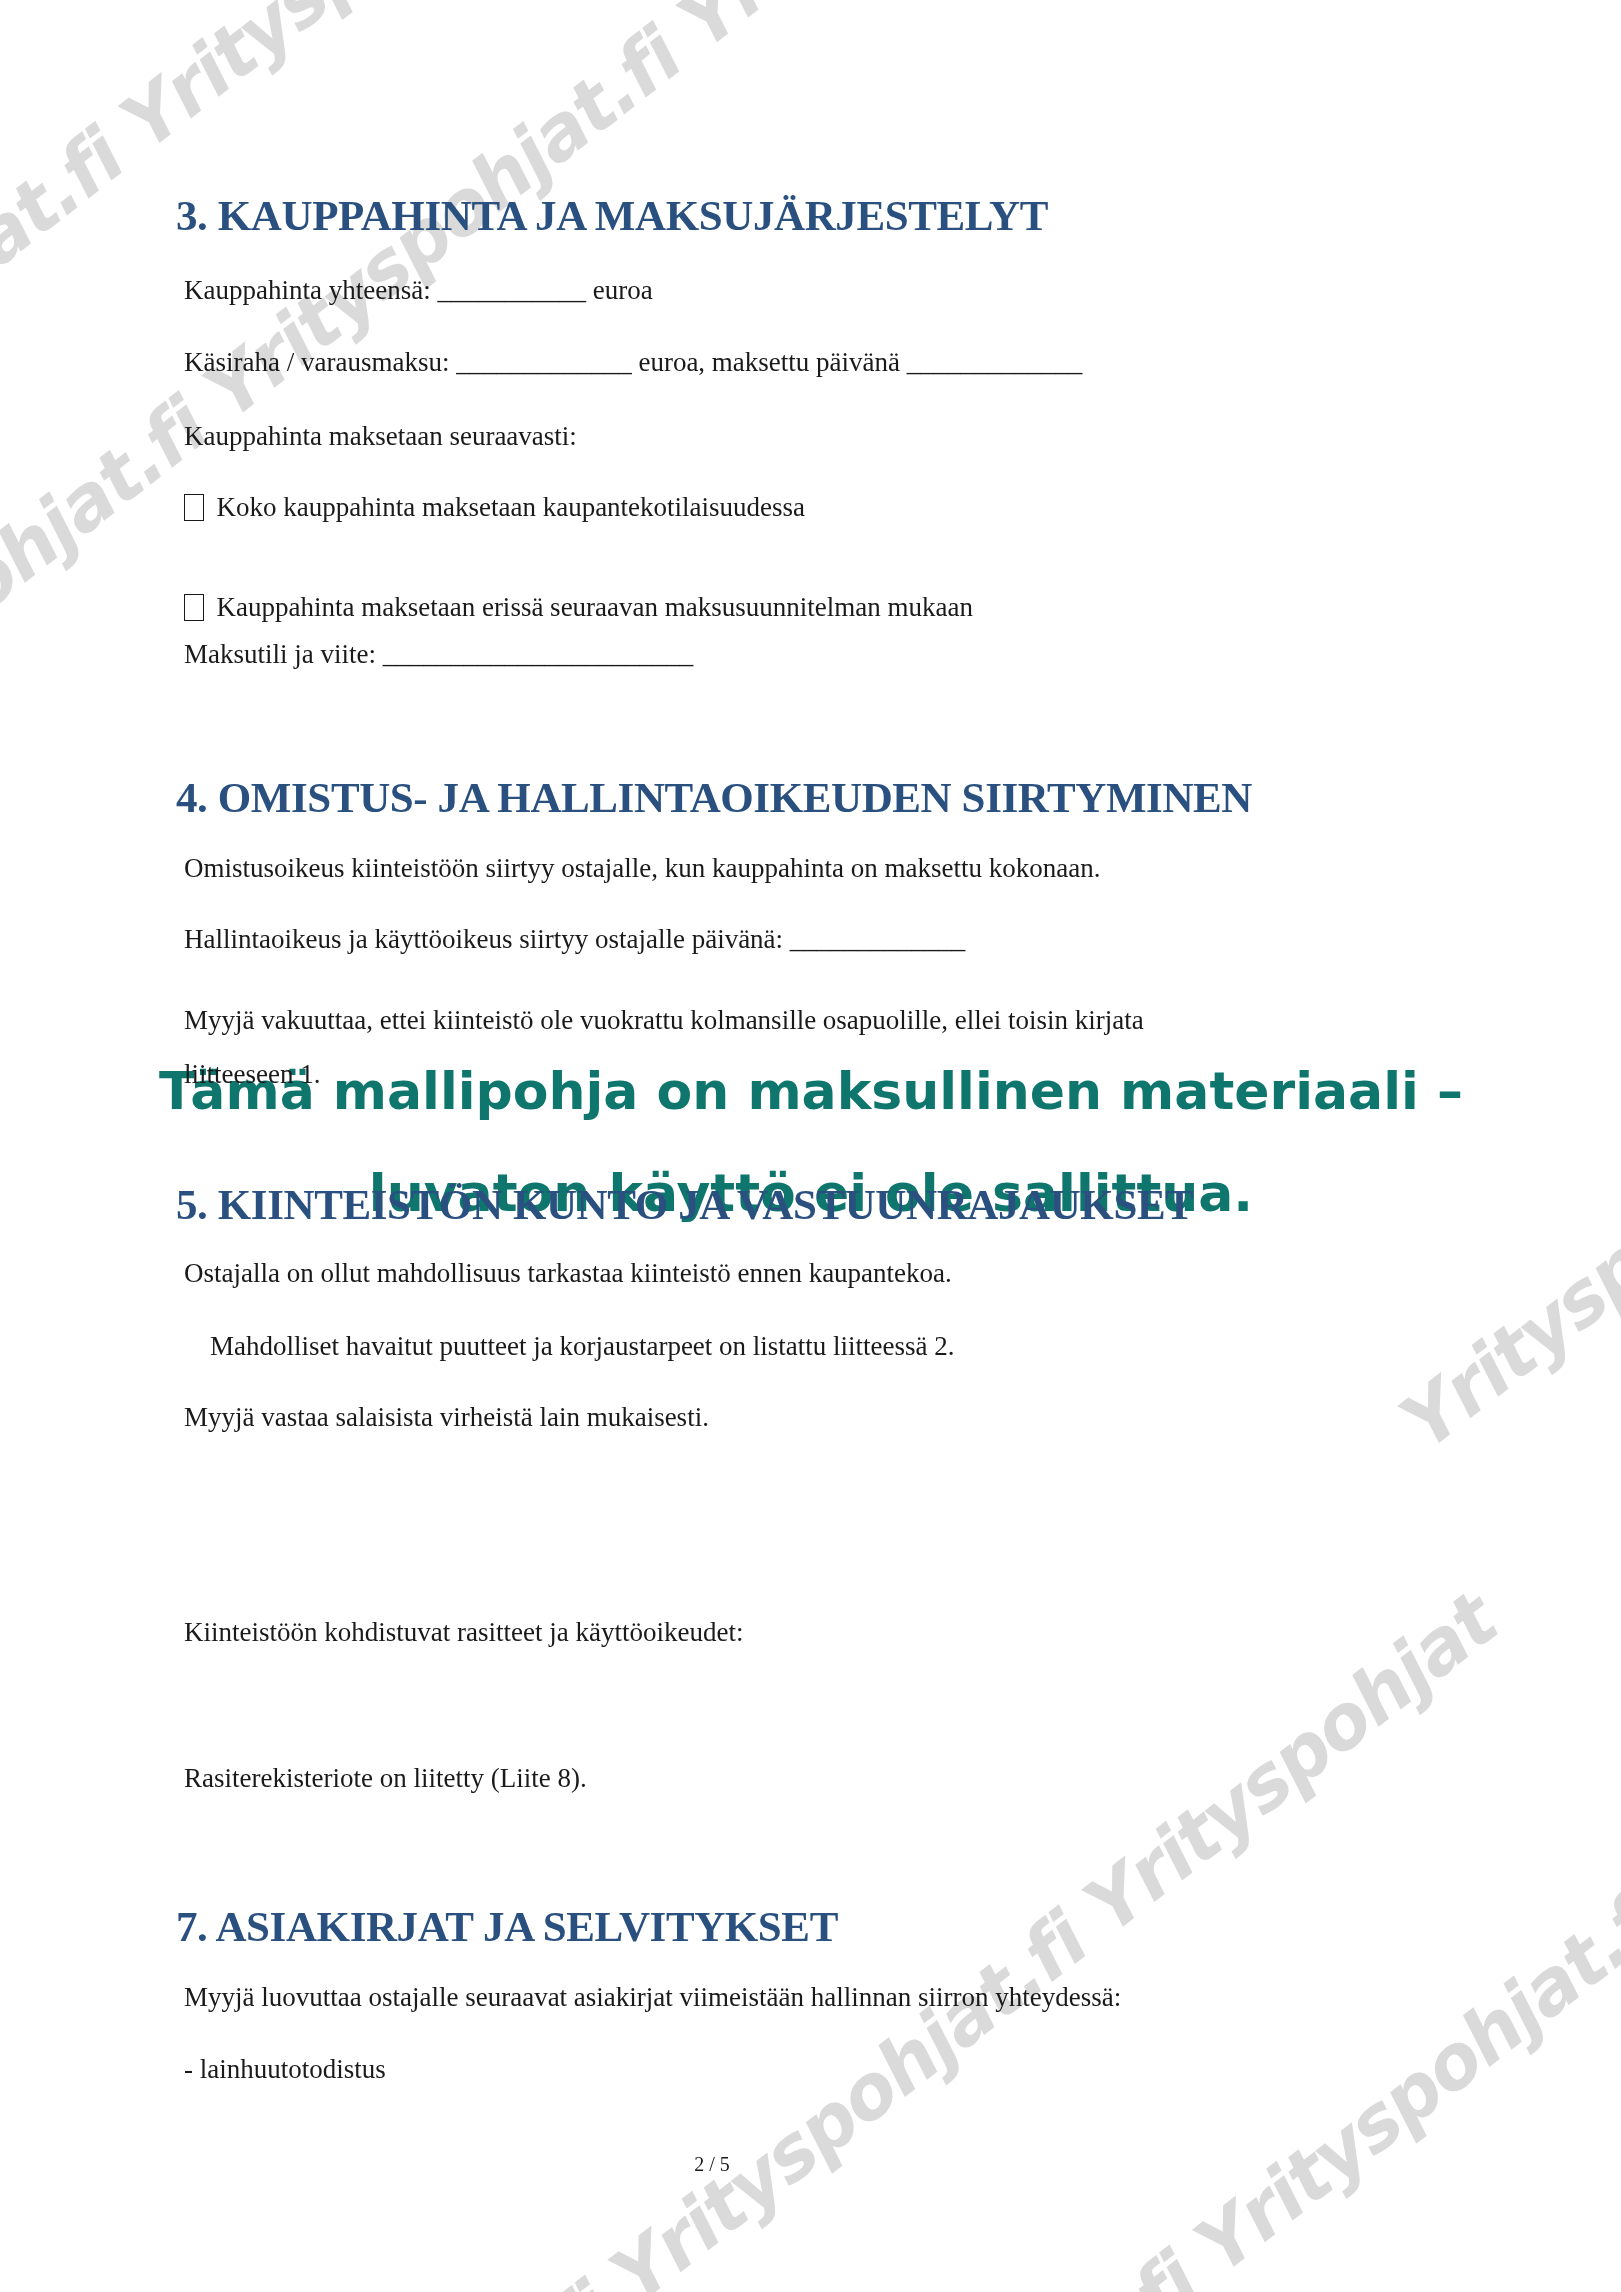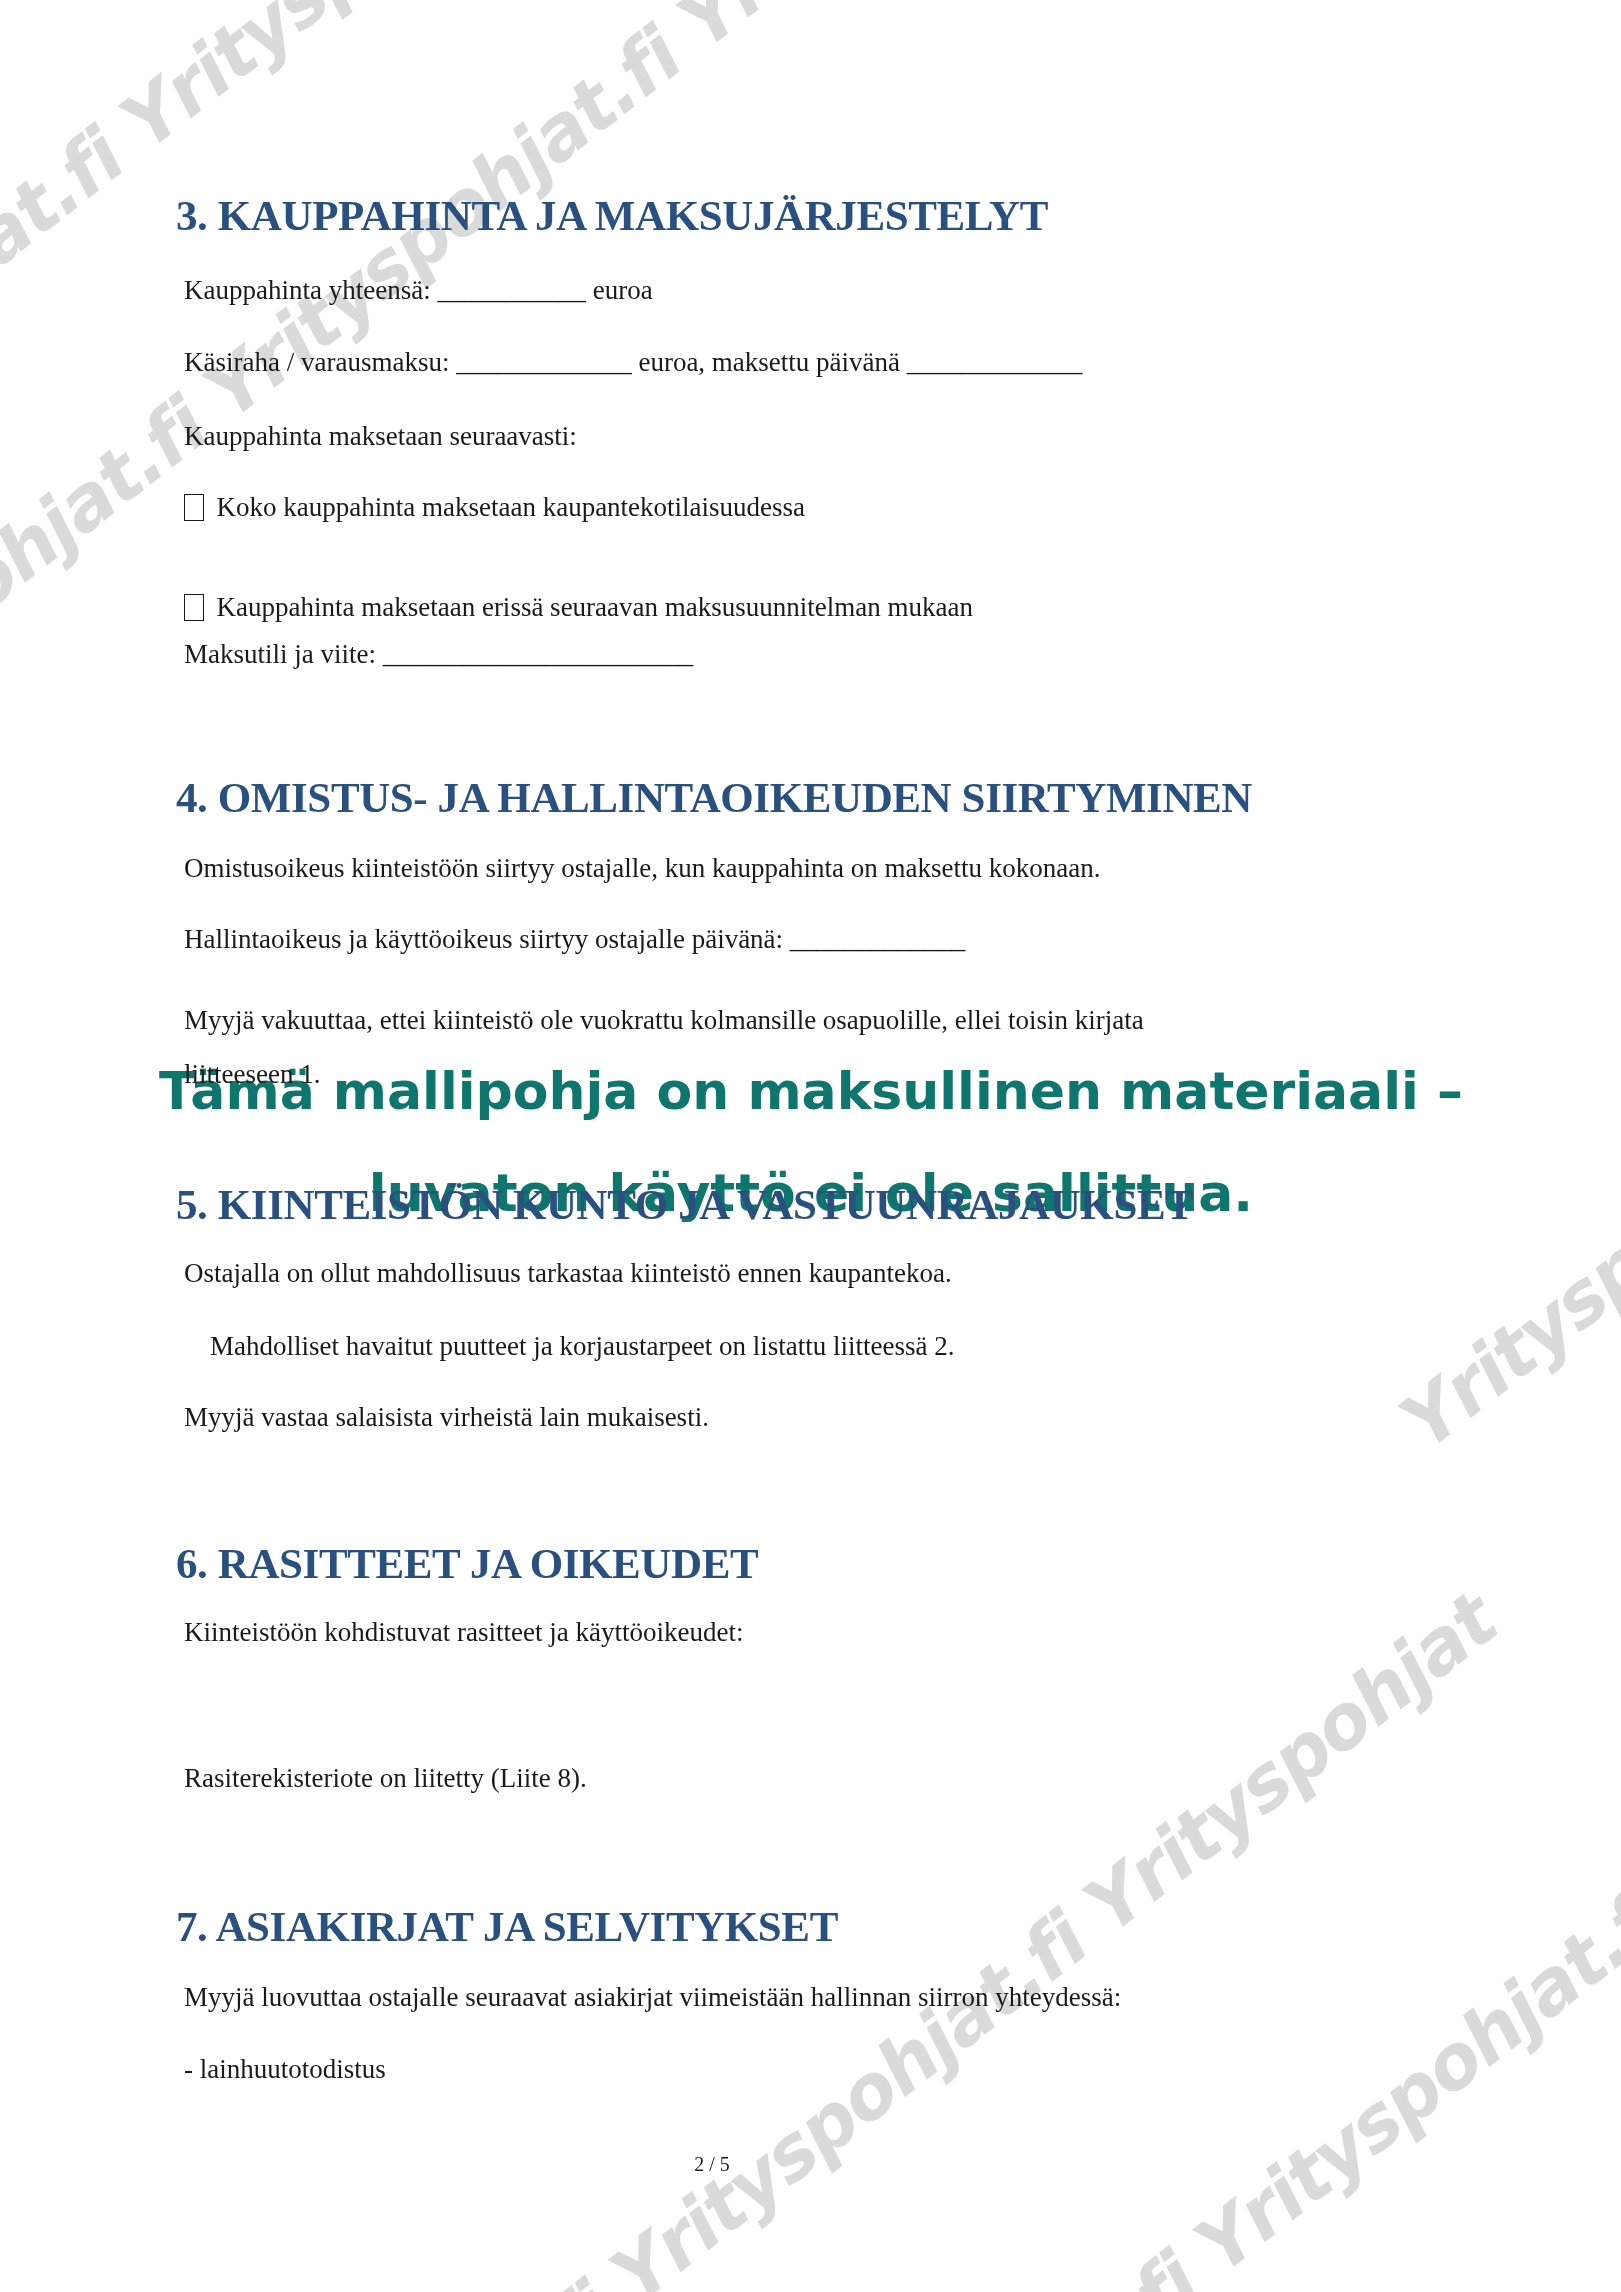--- a/index.html
+++ b/index.html
@@ -93,21 +93,20 @@
   <div class="p wrap" style="top:993px;">
     <span class="line">Myyjä vakuuttaa, ettei kiinteistö ole vuokrattu kolmansille osapuolille, ellei toisin kirjata</span>
     <span class="line">liitteeseen 1.</span>
   </div>
 
   <div class="h" style="top:1180px;">5. KIINTEISTÖN KUNTO JA VASTUUNRAJAUKSET</div>
   <div class="p" style="top:1258px;">Ostajalla on ollut mahdollisuus tarkastaa kiinteistö ennen kaupantekoa.</div>
   <div class="p" style="top:1331px;margin-left:26px;">Mahdolliset havaitut puutteet ja korjaustarpeet on listattu liitteessä 2.</div>
   <div class="p" style="top:1402px;">Myyjä vastaa salaisista virheistä lain mukaisesti.</div>
 
-  <div class="h" style="top:1539px;">6. RASITTEET JA OIKEUDET</div>
   <div class="p" style="top:1617px;">Kiinteistöön kohdistuvat rasitteet ja käyttöoikeudet:</div>
   <div class="p" style="top:1763px;">Rasiterekisteriote on liitetty (Liite 8).</div>
 
   <div class="h" style="top:1902px;">7. ASIAKIRJAT JA SELVITYKSET</div>
   <div class="p" style="top:1982px;">Myyjä luovuttaa ostajalle seuraavat asiakirjat viimeistään hallinnan siirron yhteydessä:</div>
   <div class="p" style="top:2054px;">- lainhuutotodistus</div>
 
   <div class="pagenum">2 / 5</div>
 
 </div>

